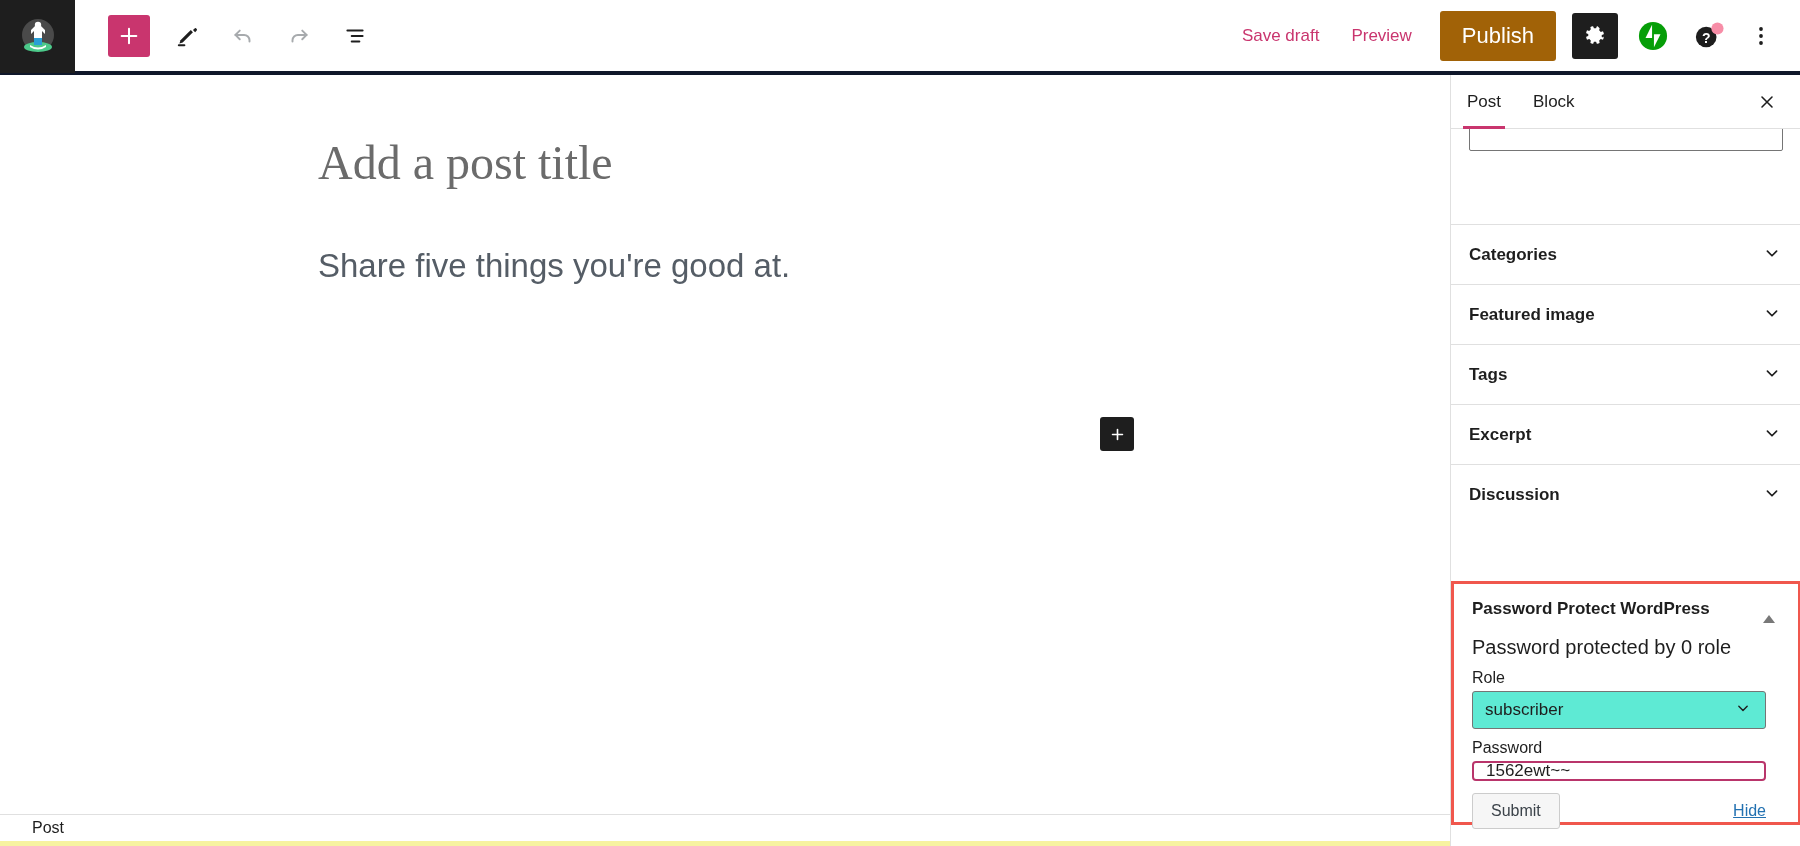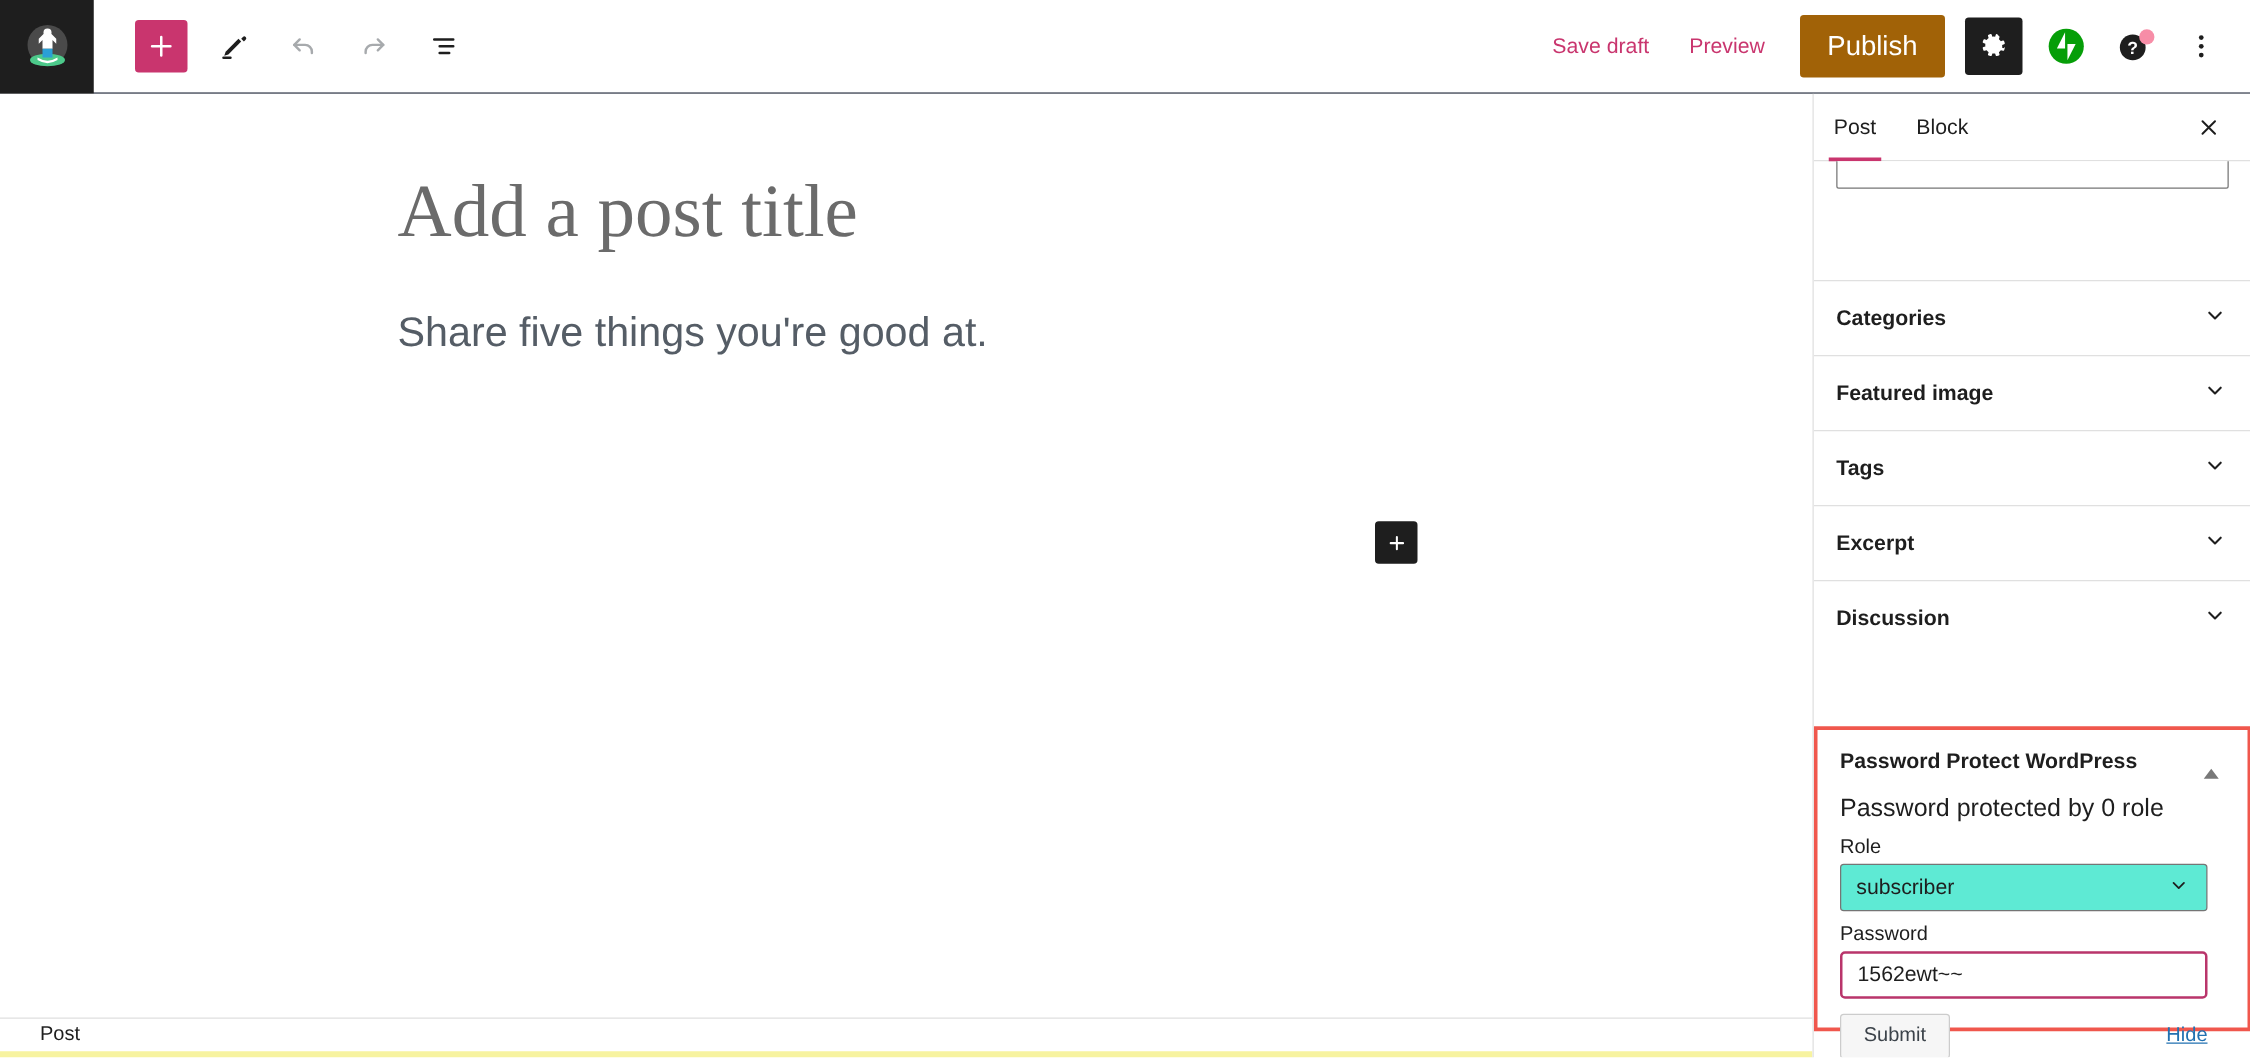--- a/index.html
+++ b/index.html
@@ -7,21 +7,21 @@
     width: 1800px; height: 846px;
     background: #ffffff;
     font-family: "Liberation Sans", sans-serif;
     overflow: hidden;
   }
   #app { position: relative; width: 1800px; height: 846px; background: #fff; }
 
   
   .topbar {
     position: absolute; top: 0; left: 0; width: 1800px; height: 75px;
-    background: #ffffff; border-bottom: 1px solid #0f172a;
+    background: #ffffff; border-bottom: 4px solid #0f172a;
     display: flex; align-items: center; justify-content: flex-end;
   }
   .site-logo {
     width: 75px; height: 75px; background: #1e1e1e;
     display: flex; align-items: center; justify-content: center; flex: 0 0 75px;
   }
   .toolbar-left { display: flex; align-items: center; gap: 18px; margin-left: 33px; }
   .add-block-btn {
     width: 42px; height: 42px; background: #c9356e; border-radius: 3px;
     display: flex; align-items: center; justify-content: center; cursor: pointer;
@@ -55,21 +55,21 @@
   .more-btn { width: 42px; height: 44px; display:flex; align-items:center;
     justify-content:center; cursor:pointer; margin-left: 10px; }
 
   
   .canvas {
     position: absolute; top: 75px; left: 0; width: 1450px; height: 739px;
     background: #ffffff; overflow: hidden;
   }
   .post-title {
     position: absolute; left: 318px; top: 60px; width: 900px;
-    font-family: "Liberation Serif", serif; font-size: 60px; color: #6b6b6b;
+    font-family: "Liberation Serif", serif; font-size: 48px; color: #6b6b6b;
     line-height: 1.15; white-space: nowrap;
   }
   .post-paragraph {
     position: absolute; left: 318px; top: 165px; width: 900px;
     font-size: 33px; color: #555d66; line-height: 1.6;
   }
   .inline-inserter {
     position: absolute; left: 1100px; top: 342px;
     width: 34px; height: 34px; background: #1e1e1e; border-radius: 3px;
     display: flex; align-items: center; justify-content: center; cursor: pointer;
@@ -150,21 +150,21 @@
   .pp-status { font-size: 20px; color: #1e1e1e; margin-top: 8px; }
   .pp-label { font-size: 16px; color: #1e1e1e; margin-top: 10px; }
   .pp-select {
     margin-top: 4px; width: 294px; height: 38px;
     border: 1px solid #757575; border-radius: 3px; background: #5eead4;
     display: flex; align-items: center; padding: 0 12px;
     font-size: 17px; color: #1e1e1e; cursor: pointer;
   }
   .pp-select .sel-chev { margin-left: auto; }
   .pp-input {
-    margin-top: 4px; width: 294px; height: 38px;
+    margin-top: 4px; width: 294px; height: 20px;
     border: 2px solid #b9356b; border-radius: 4px; background: #fff;
     display: flex; align-items: center; padding: 0 12px;
     font-size: 17px; color: #1e1e1e;
   }
   .pp-actions { display: flex; align-items: center; margin-top: 12px; width: 294px; }
   .pp-submit {
     border: 1px solid #ccc; background: #f6f6f6; border-radius: 3px;
     padding: 8px 18px; font-size: 16px; color: #3c434a; cursor: pointer;
     font-family: "Liberation Sans", sans-serif;
   }

